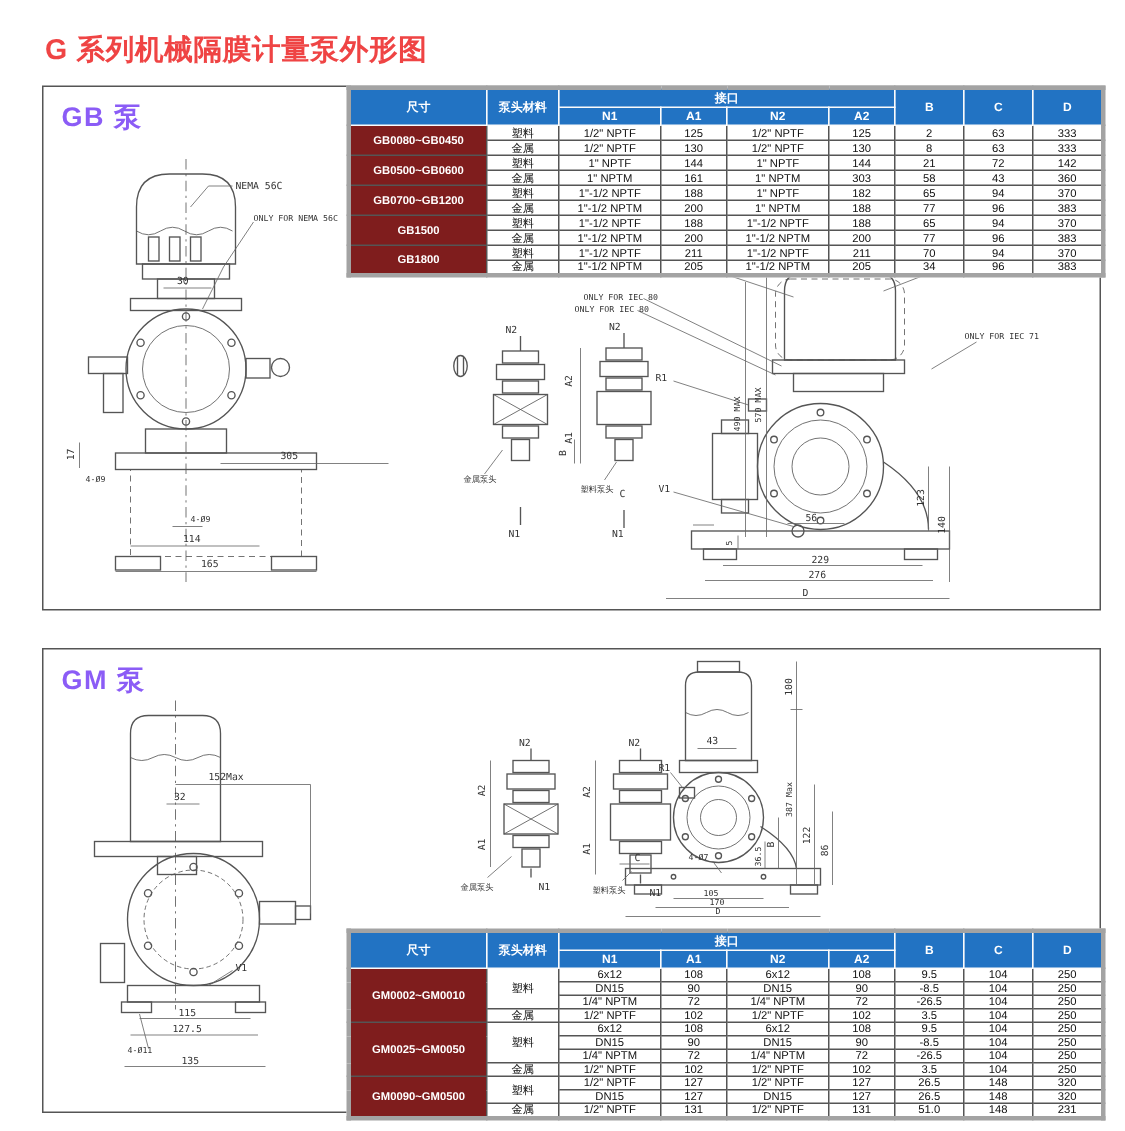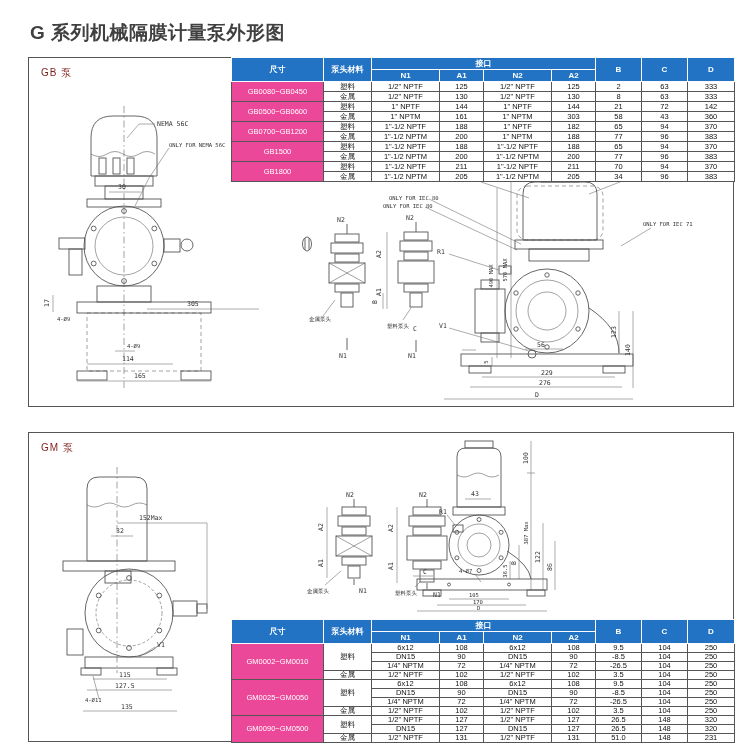--- a/index.html
+++ b/index.html
@@ -1,31 +1,31 @@
 <!DOCTYPE html>
 <html><head>
 <meta charset="utf-8">
 <style>
   *{box-sizing:border-box;margin:0;padding:0}
   html,body{background:#fff}
   body{width:750px;height:754px;position:relative;font-family:"Liberation Sans",sans-serif;overflow:hidden}
-  .title{position:absolute;left:30px;top:20px;font-size:19px;font-weight:bold;color:#404040;letter-spacing:.5px}
+  .title{position:absolute;left:30px;top:20px;font-size:19px;font-weight:bold;color:#ef4444;letter-spacing:.5px}
   .panel{position:absolute;border:1px solid #555;background:#fff}
   #gb-panel{left:28px;top:57px;width:706px;height:350px}
   #gm-panel{left:28px;top:432px;width:706px;height:310px}
-  .panel-label{position:absolute;left:12px;top:8px;font-size:10px;font-weight:normal;color:#7f1d1d;letter-spacing:1px}
+  .panel-label{position:absolute;left:12px;top:8px;font-size:18px;font-weight:bold;color:#8b5cf6;letter-spacing:1px}
   .drawing{position:absolute;left:0;top:0}
-  table.dim{position:absolute;border-collapse:collapse;table-layout:fixed;width:503px;background:#fff;border:1px solid #a3a3a3}
+  table.dim{position:absolute;border-collapse:collapse;table-layout:fixed;width:503px;background:#fff;border:3px solid #a3a3a3}
   #gb-table{left:202px;top:-1px}
   #gm-table{left:202px;top:186px}
   table.dim th{background:#2273c3;color:#fff;border:1px solid #fbfbfb;font-size:8px;font-weight:bold;height:12px;padding:0;text-align:center;vertical-align:middle}
   table.dim td{border:1px solid #555;font-size:7.5px;color:#111;text-align:center;vertical-align:middle;padding:0;line-height:1;white-space:nowrap;overflow:hidden}
   #gb-table td{height:10px}
   #gm-table td{height:9px}
-  table.dim td.sz{background:#ec4899;color:#fff;font-weight:normal}
+  table.dim td.sz{background:#7f1d1d;color:#fff;font-weight:bold}
   svg text{font-family:"DejaVu Sans Mono","Liberation Mono",monospace;fill:#333;stroke:none}
   .ln{stroke:#555;fill:none;stroke-width:.9}
   .thin{stroke:#666;fill:none;stroke-width:.55}
 </style>
 </head>
 <body>
 
 <div class="title">G 系列机械隔膜计量泵外形图</div>
 
 <div class="panel" id="gb-panel">

